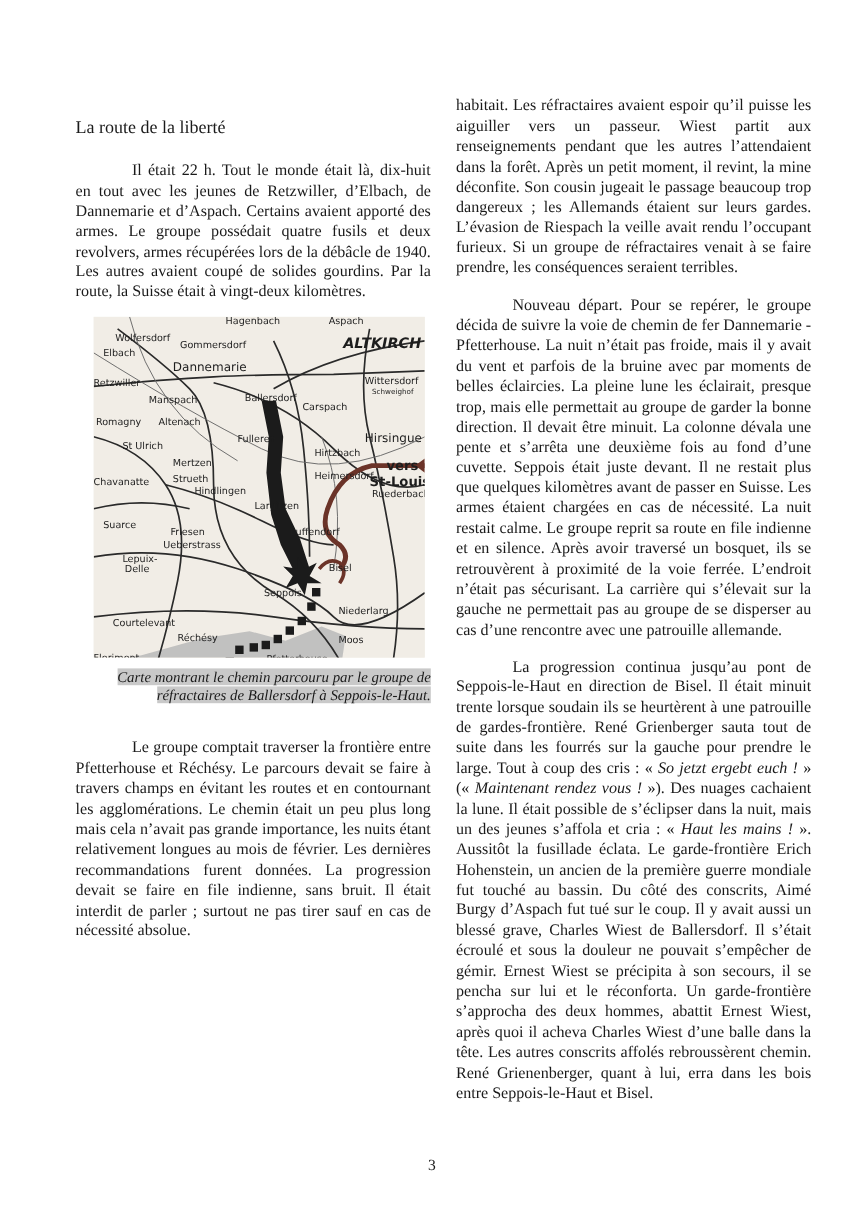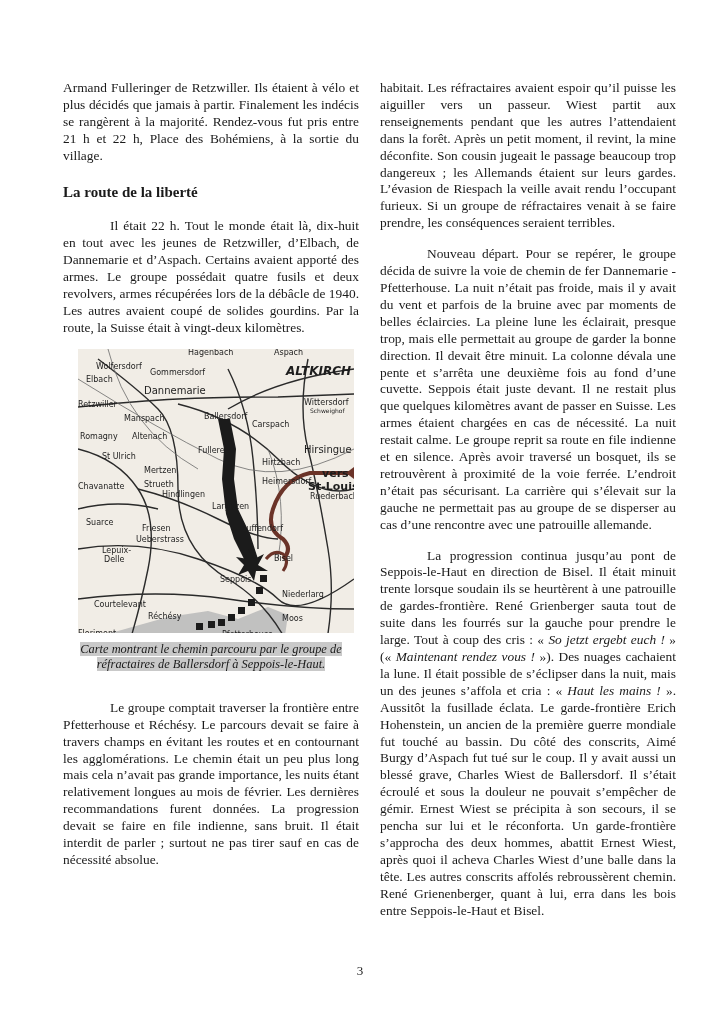--- a/index.html
+++ b/index.html
@@ -4,35 +4,34 @@
 <style>
   html, body { margin: 0; padding: 0; background: #ffffff; }
   body { width: 720px; height: 1024px; position: relative; overflow: hidden;
          font-family: "Liberation Serif", "DejaVu Serif", serif; color: #1a1a1a; }
   .col { position: absolute; top: 80px; width: 296px; font-size: 13.4px; line-height: 16.9px; text-align: justify; }
   .col-left { left: 63px; }
   .col-right { left: 380px; }
   p { margin: 0; }
   .indent { text-indent: 47px; font-family: Liberation Serif, serif; }
   .gap { margin-top: 14px; }
-  h2 { font-family: "Liberation Serif", serif; font-weight: bold; font-size: 15px; margin: 19px 0 18px 0; }
+  h2 { font-family: "Liberation Serif", serif; font-weight: normal; font-size: 15px; margin: 19px 0 18px 0; }
   .map { position: relative; width: 276px; height: 284px; margin: 12px 0 0 15px; background: #f1ede6; overflow: hidden; }
   .map svg { position: absolute; left: 0; top: 0; }
-  .caption { margin: 9px 0 0 0; text-align: center; font-style: italic; font-size: 12.4px; line-height: 15px; }
+  .caption { margin: 9px 0 0 0; text-align: right; font-style: italic; font-size: 12.4px; line-height: 15px; }
   .caption span { background: #c9c9c9; }
   .page-number { position: absolute; top: 963px; left: 0; width: 720px; text-align: center; font-size: 13px; }
   .lbl { font-family: "DejaVu Sans", sans-serif; font-size: 8px; fill: #1d1d1d; }
   .lbl-big { font-family: "DejaVu Sans", sans-serif; font-size: 12px; font-weight: bold; fill: #1d1d1d; font-style: italic; }
   .lbl-sl { font-family: "DejaVu Sans", sans-serif; font-size: 11px; font-weight: bold; fill: #1d1d1d; }
 </style>
 </head>
 <body>
 
 <div class="col col-left">
-  <p>Armand Fulleringer de Retzwiller. Ils étaient à vélo et plus décidés que jamais à partir. Finalement les indécis se rangèrent à la majorité. Rendez-vous fut pris entre 21 h et 22 h, Place des Bohémiens, à la sortie du village.</p>
   <h2>La route de la liberté</h2>
   <p class="indent">Il était 22 h. Tout le monde était là, dix-huit en tout avec les jeunes de Retzwiller, d’Elbach, de Dannemarie et d’Aspach. Certains avaient apporté des armes. Le groupe possédait quatre fusils et deux revolvers, armes récupérées lors de la débâcle de 1940. Les autres avaient coupé de solides gourdins. Par la route, la Suisse était à vingt-deux kilomètres.</p>
 
   <div class="map">
     <svg width="276" height="330" viewBox="0 0 276 330">
       <rect width="276" height="330" fill="#f1ede6"></rect>
 
       <path d="M0 290 L40 282 L90 268 L130 262 L160 270 L190 258 L210 266 L205 300 L180 330 L0 330 Z" fill="#b8b8b8" opacity="0.85"></path>
 
       <g stroke="#2a2a2a" fill="none" stroke-width="1.4">

